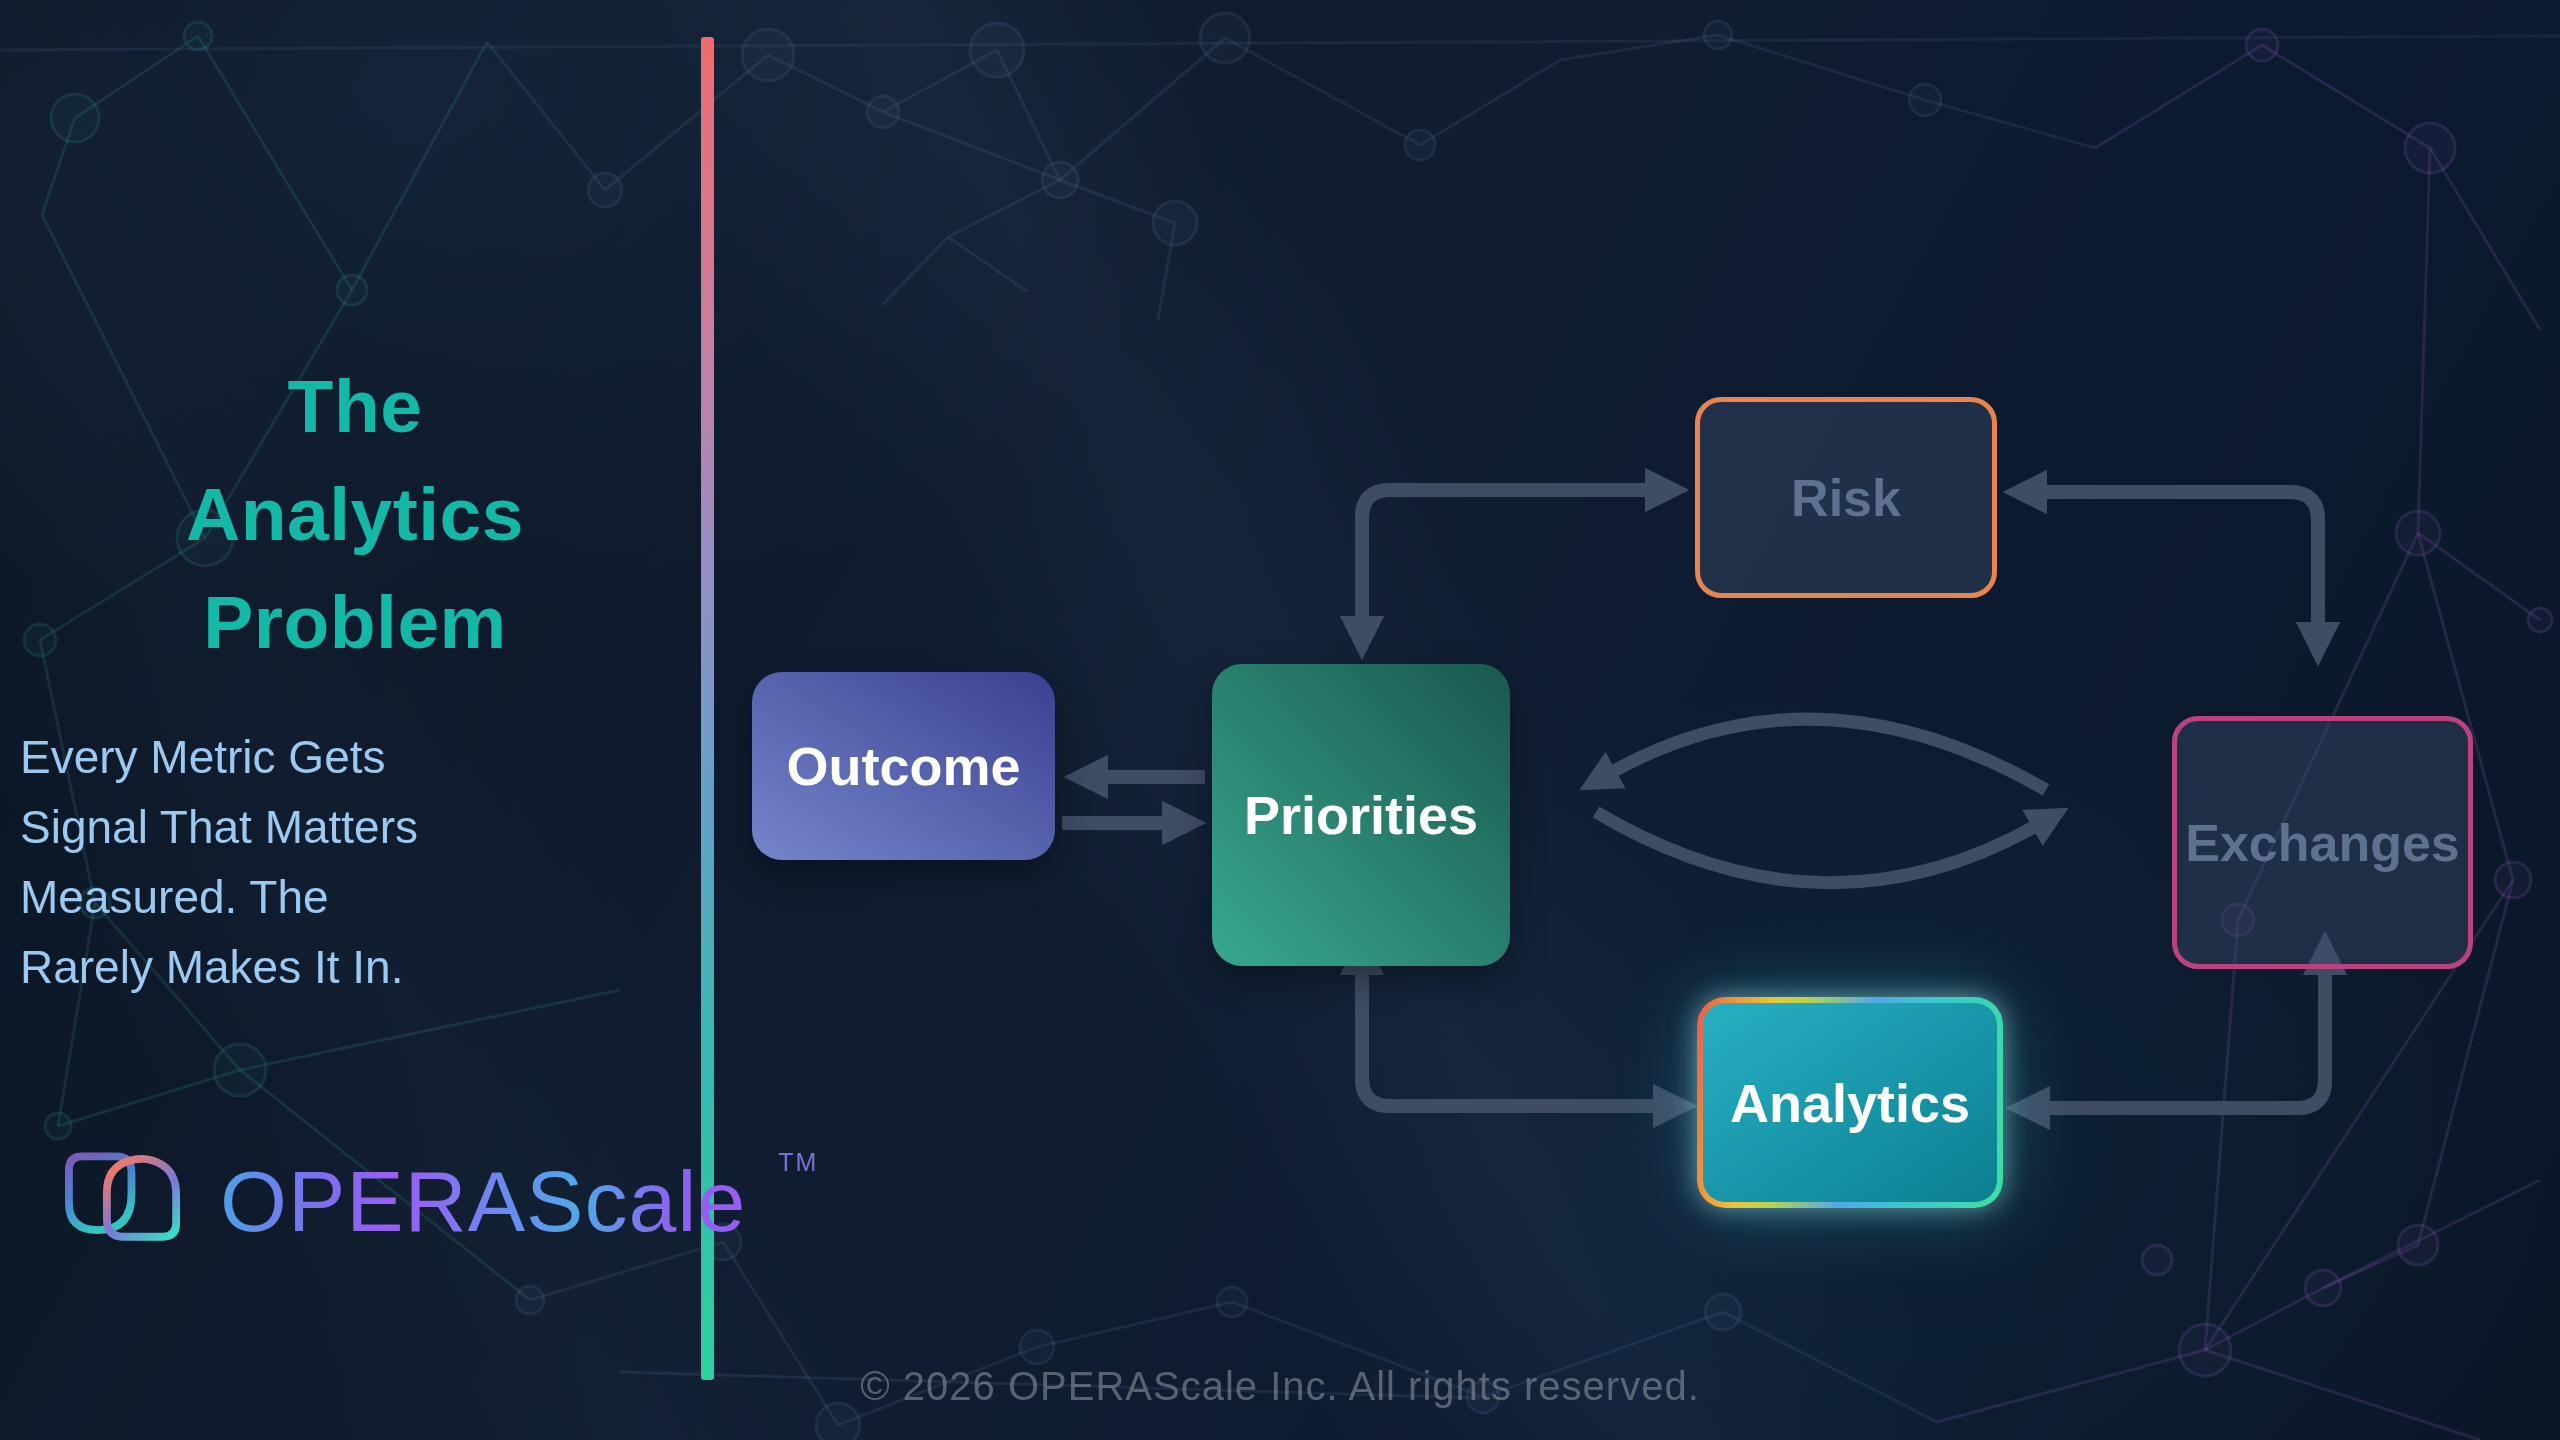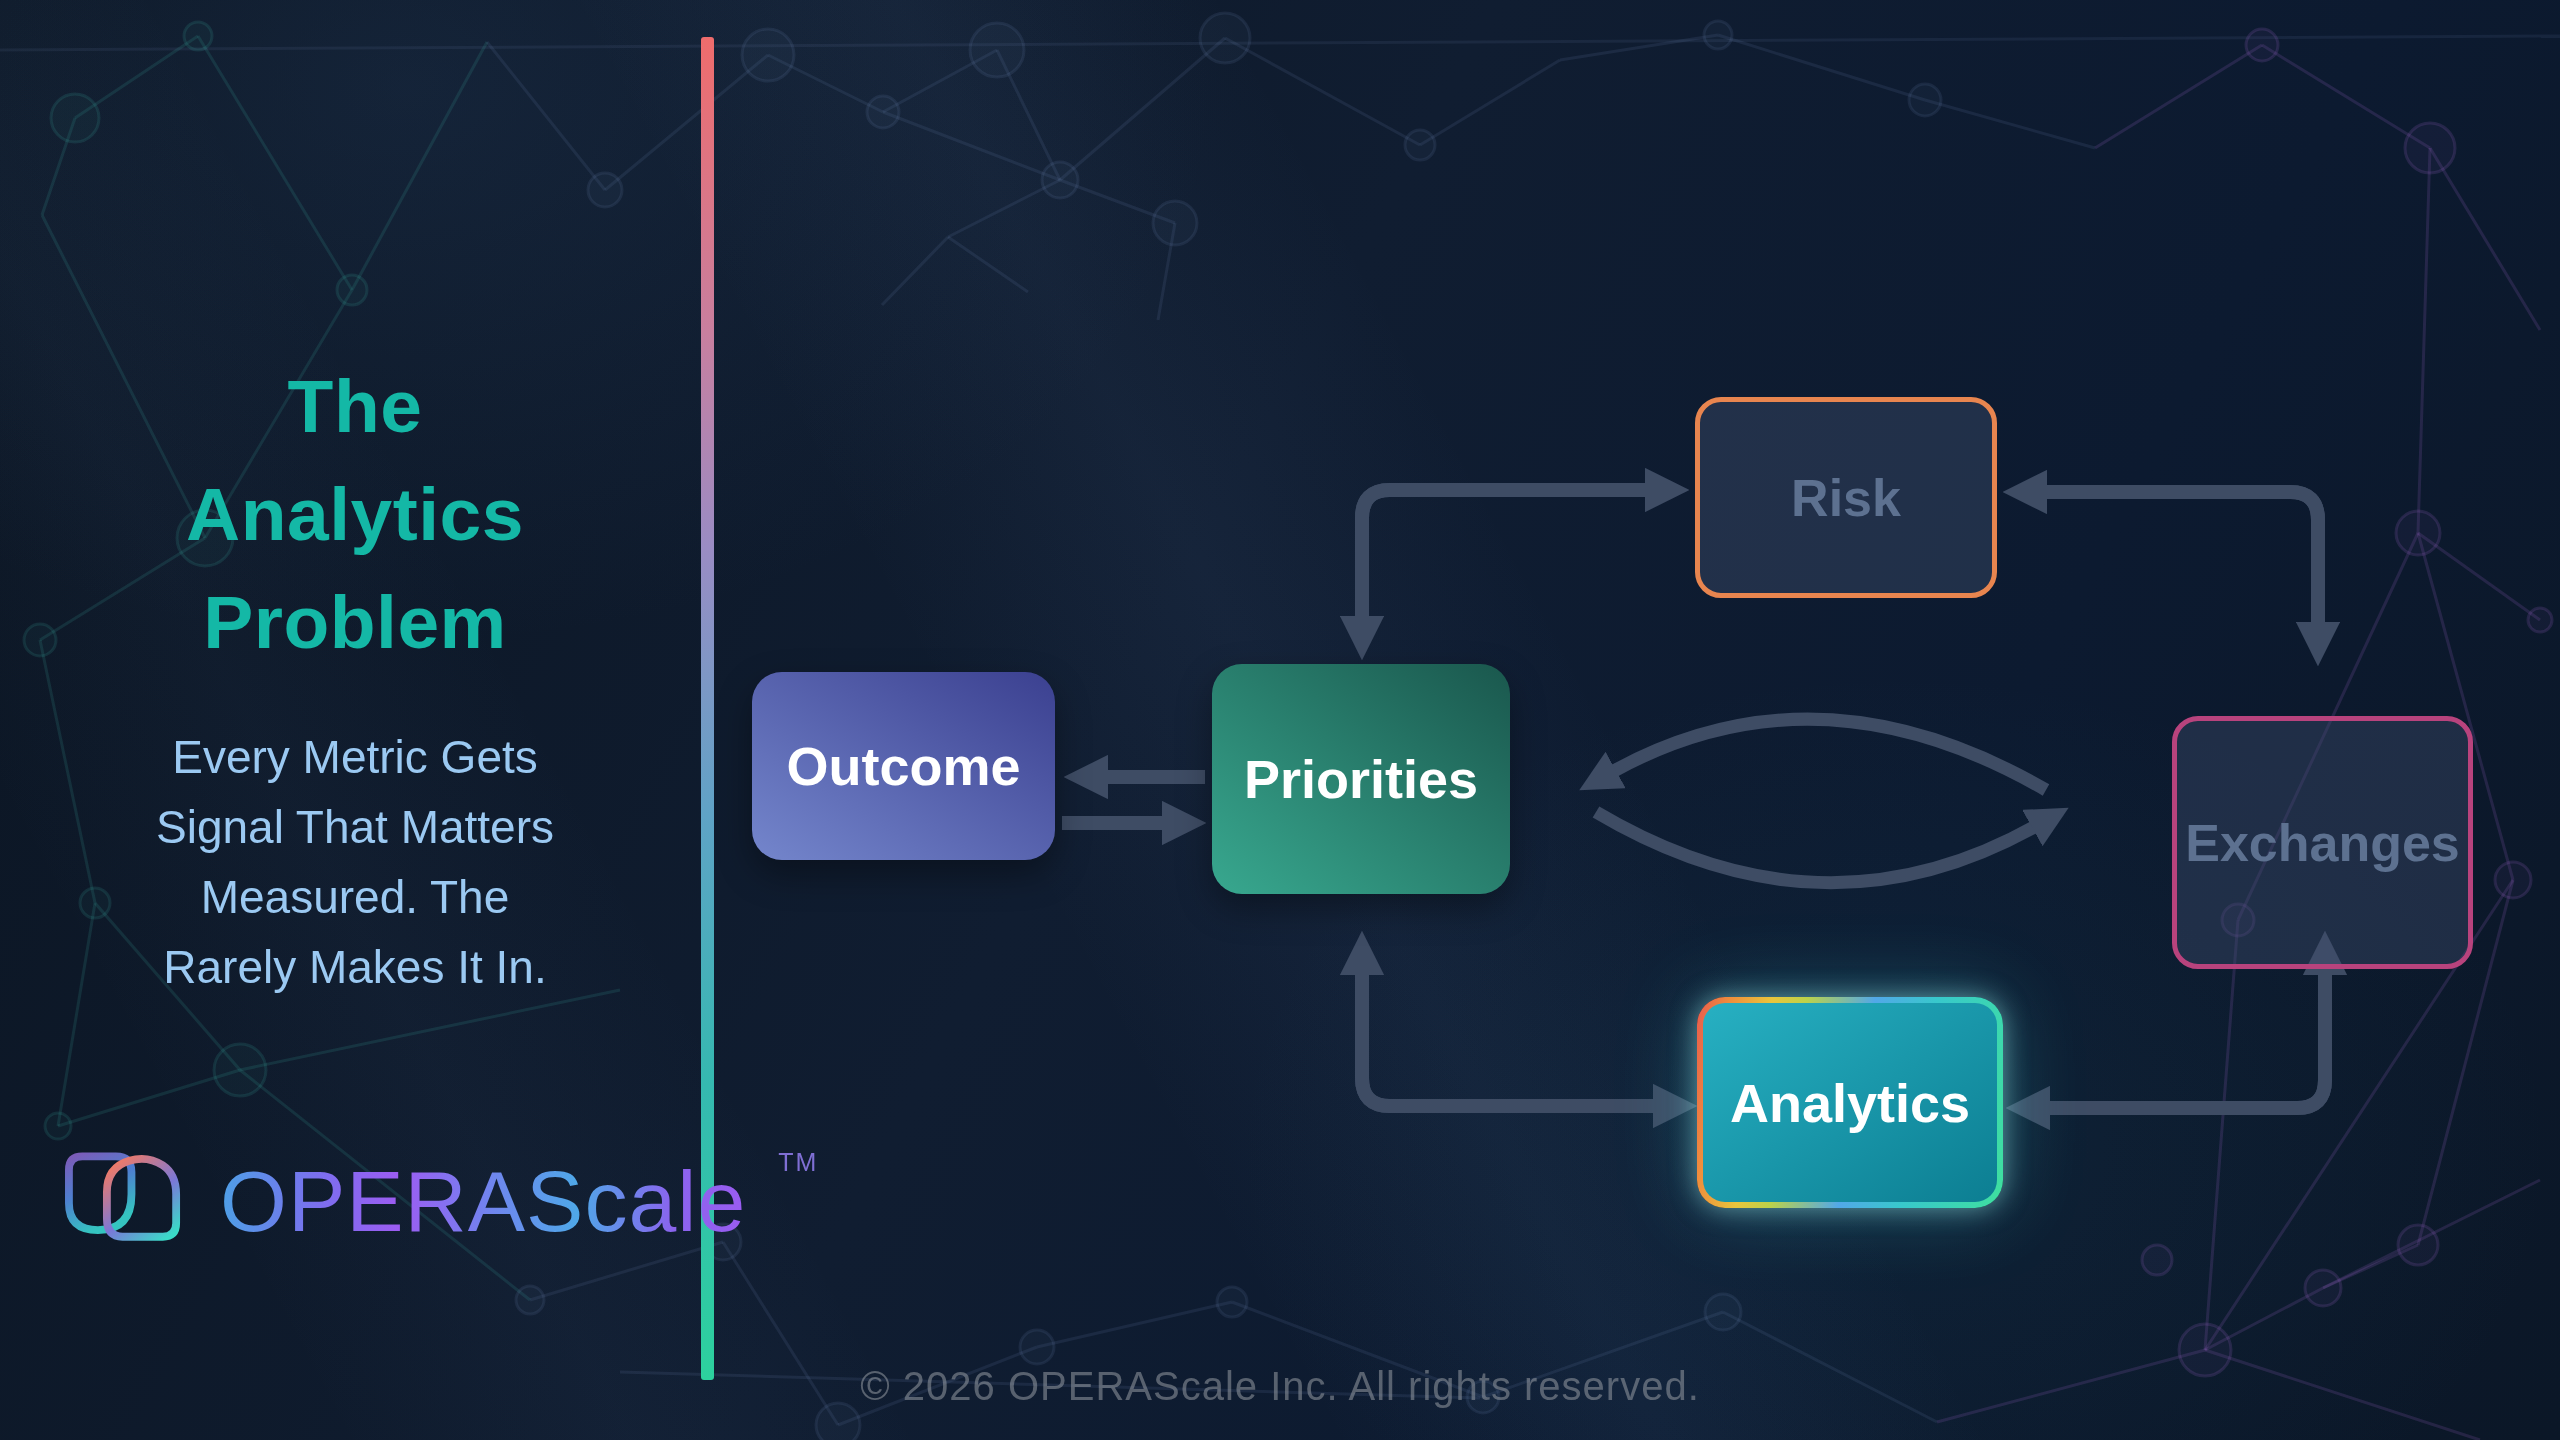--- a/index.html
+++ b/index.html
@@ -19,39 +19,39 @@
       linear-gradient(62deg, transparent 40%, rgba(130,170,230,.05) 50%, transparent 60%),
       linear-gradient(62deg, transparent 10%, rgba(130,170,230,.03) 19%, transparent 28%);
   }
   svg.layer{position:absolute;left:0;top:0;width:2560px;height:1440px}
 
   .divider{position:absolute;left:701px;top:37px;width:13px;height:1343px;border-radius:3px;
     background:linear-gradient(180deg,#ef6c6c 0%,#c87f9f 22%,#9a8cc4 38%,#5fa3c6 58%,#35b9b0 78%,#2dd19e 100%);}
 
   .title{position:absolute;left:30px;top:352px;width:650px;text-align:center;
     color:#14b8a6;font-size:75px;font-weight:600;line-height:108px;letter-spacing:.5px;}
-  .subtitle{position:absolute;left:20px;top:722px;width:670px;text-align:center;
+  .subtitle{position:absolute;left:20px;top:722px;width:670px;text-align:left;
     color:#9bc9f2;font-size:46px;font-weight:500;line-height:70px;}
 
   .brand{position:absolute;left:60px;top:1146px;display:flex;align-items:center;gap:26px}
   .brand .mark{width:134px;height:110px}
   .wordmark{font-size:86px;font-weight:400;letter-spacing:1px;line-height:1;
     background:linear-gradient(90deg,#4da0e6 0%,#7a70ee 18%,#9c5cf2 34%,#6f86ee 52%,#4fa8e8 68%,#8a64ee 86%,#9a5cf0 100%);
     -webkit-background-clip:text;background-clip:text;color:transparent;}
   .tm{font-size:25px;color:#7f6fd4;align-self:flex-start;margin:2px 12px 0 6px;letter-spacing:2px;font-weight:500}
 
   .footer{position:absolute;left:0;right:0;top:1364px;text-align:center;
     font-size:40px;color:rgba(150,154,163,.55);letter-spacing:1px;}
 
   .node{position:absolute;display:flex;align-items:center;justify-content:center;
     font-weight:700;border-radius:30px;box-sizing:border-box;}
   .node-outcome{left:752px;top:672px;width:303px;height:188px;color:#fff;font-size:54px;
     background:linear-gradient(to bottom left,#3b4090,#7486cc);
     box-shadow:0 14px 34px rgba(0,0,0,.35);}
-  .node-priorities{left:1212px;top:664px;width:298px;height:230px;color:#fff;font-size:54px;
+  .node-priorities{left:1212px;top:664px;width:298px;height:302px;color:#fff;font-size:54px;
     background:linear-gradient(to bottom left,#1a574d,#38a88f);
     box-shadow:0 14px 34px rgba(0,0,0,.35);}
   .node-risk{left:1695px;top:397px;width:302px;height:201px;border-radius:26px;
     background:rgba(62,78,110,.42);border:5px solid #e8854f;color:#5d7190;font-size:52px;}
   .node-exchanges{left:2172px;top:672px;width:301px;height:253px;border-radius:26px;
     background:rgba(62,78,110,.40);border:5px solid #b8437d;color:#5d7190;font-size:52px;margin-top:44px;}
   .node-analytics-wrap{position:absolute;left:1697px;top:997px;width:306px;height:211px;
     padding:6px;border-radius:28px;box-sizing:border-box;
     background:linear-gradient(100deg,#e85a4e 0%,#ef8f3c 10%,#e9c53c 22%,#bcd24a 32%,#52a8e8 52%,#38c8cc 70%,#3fdf9e 100%);
     box-shadow:0 0 26px rgba(170,245,245,.5),0 0 80px rgba(60,200,210,.32);}

